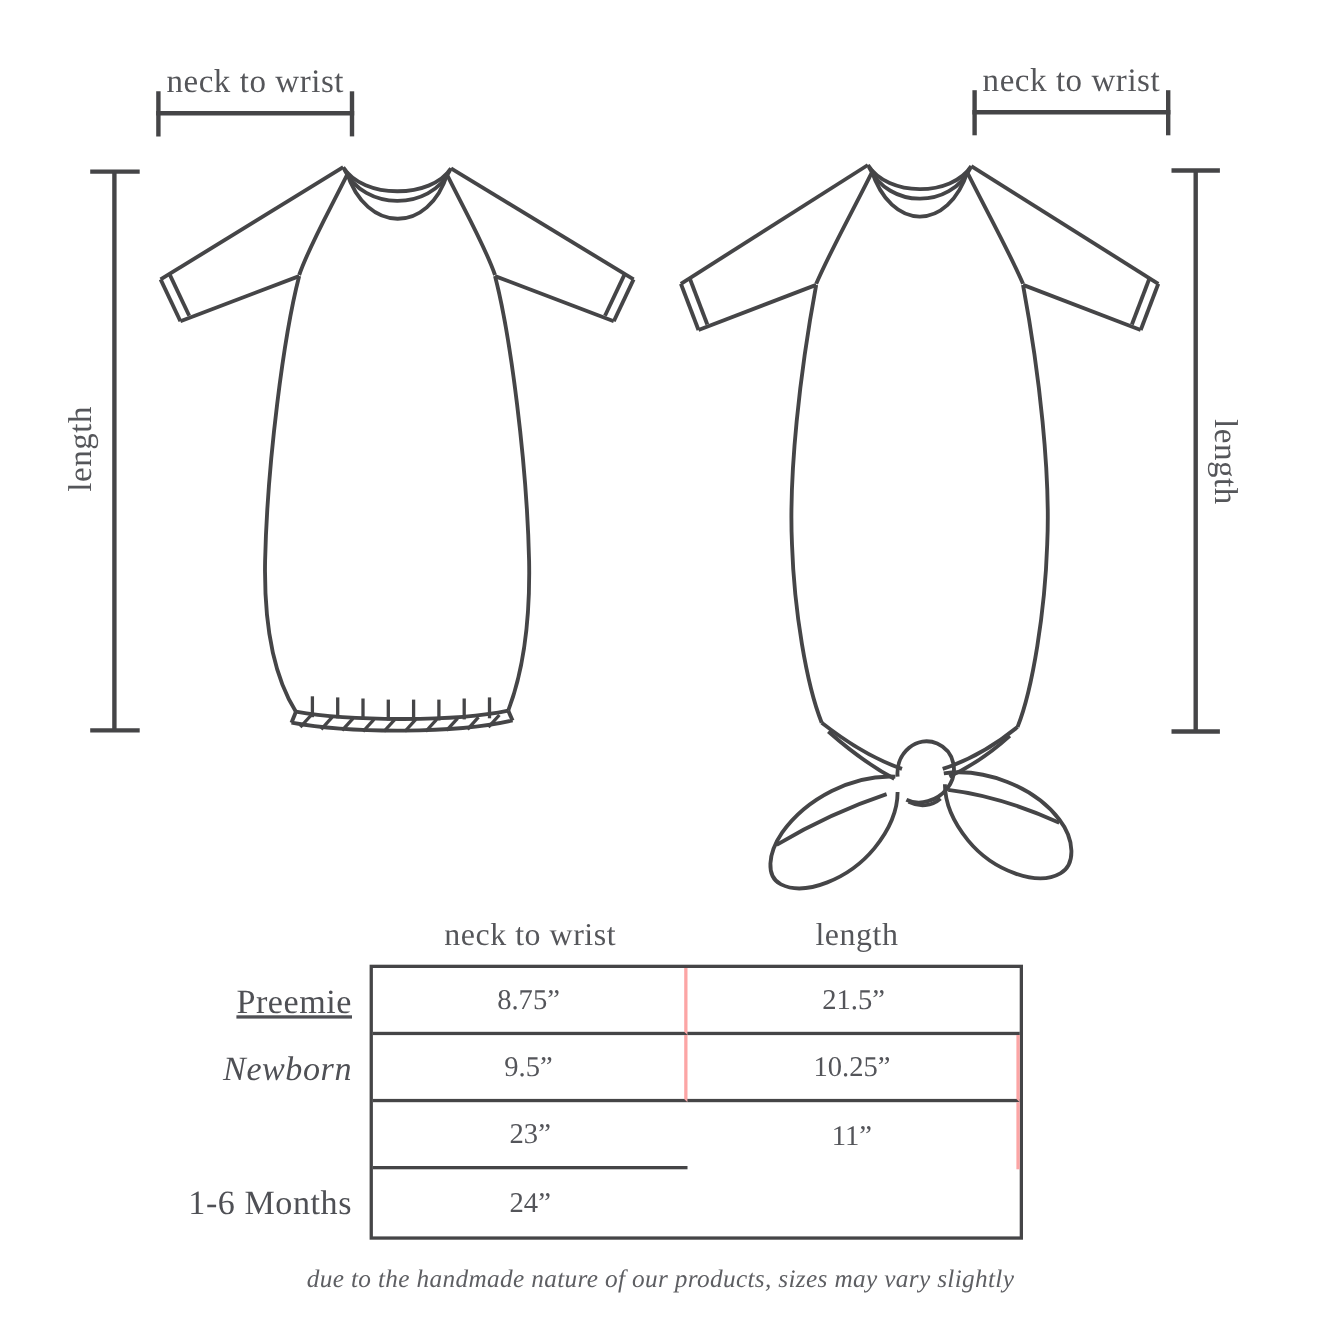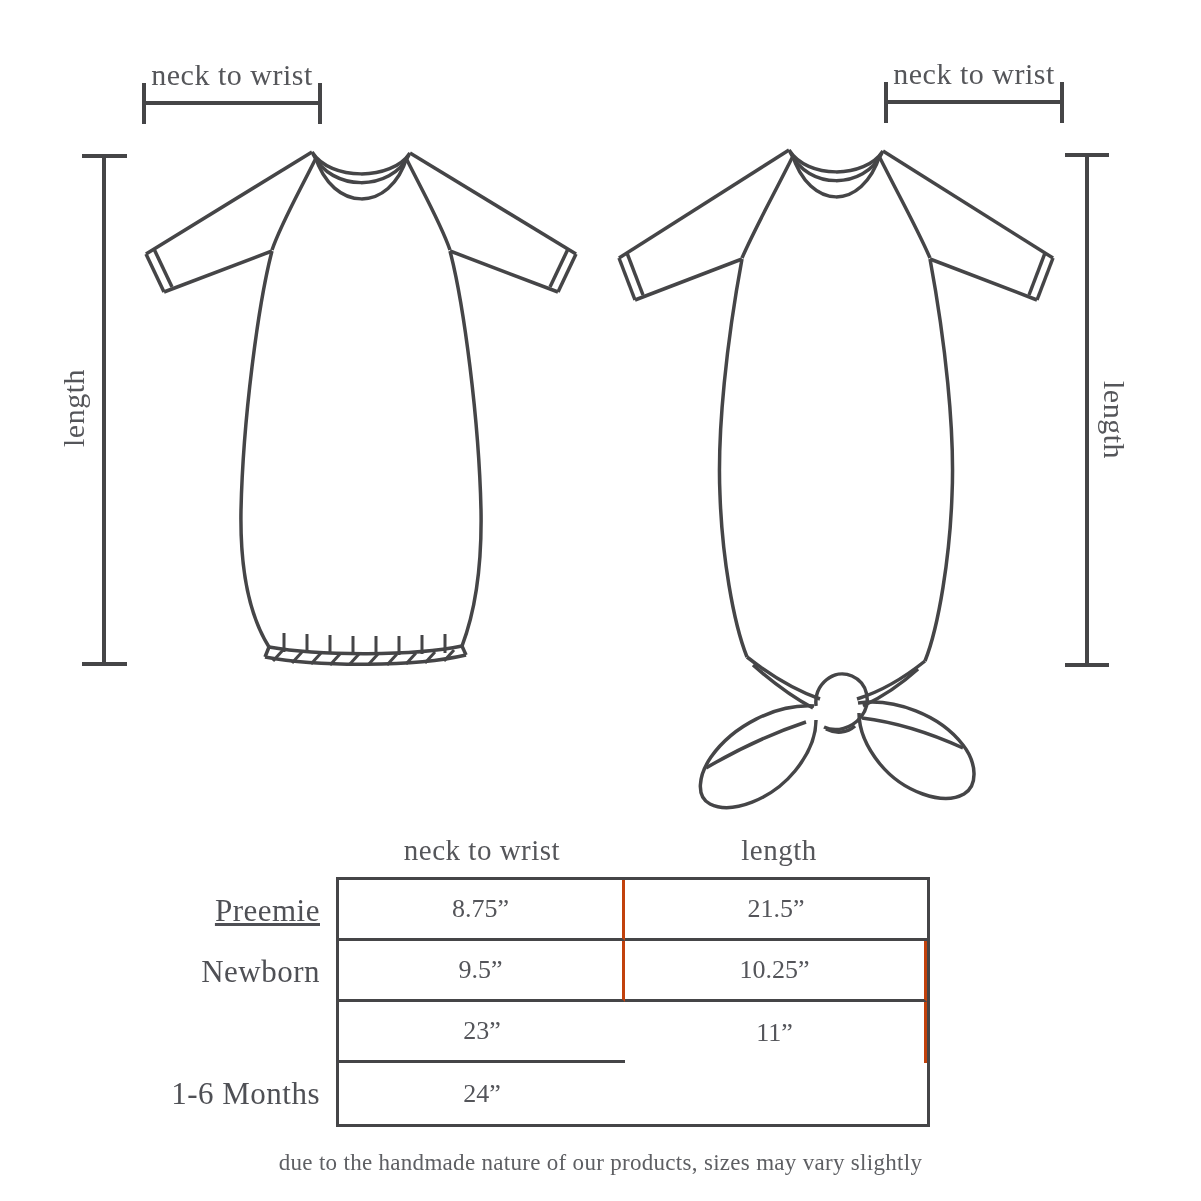--- a/index.html
+++ b/index.html
@@ -38,34 +38,35 @@
     border:3px solid #454547;
     display:grid;
     grid-template-columns:286px 1fr;
     grid-template-rows:repeat(4,1fr);
   }
   .size-table .cell{
     display:flex;align-items:center;justify-content:center;
     font-size:26px;color:#54555a;
     box-sizing:border-box;
   }
-  .size-table .cell.c1{border-right:3px solid #c2410c;text-align:right;}
+  .size-table .cell.c1{border-right:3px solid #fca5a5;text-align:right;}
   .size-table .cell.rb{border-bottom:3px solid #454547;}
   .row-label{
     position:absolute;
     right:881px;width:260px;height:61px;line-height:61px;
     text-align:right;
     font-size:31px;color:#4f5055;
     letter-spacing:.5px;
     white-space:nowrap;
   }
   .footer-note{
     position:absolute;
     left:0;top:1150px;width:1201px;
     text-align:center;
+    font-style:italic;
     font-size:23px;
     color:#5e5f63;
     letter-spacing:.3px;
   }
 </style>
 </head>
 <body>
 
 <div class="canvas">
 
@@ -171,21 +172,21 @@
   <div class="measure-label" style="left:874px;top:57px;width:200px;">neck to wrist</div>
 
   <div class="measure-label rot-left" style="left:74px;top:408px;">length</div>
 
   <div class="measure-label rot-right" style="left:1114px;top:420px;">length</div>
 
   <div class="col-header" style="left:339px;top:830px;width:286px;">neck to wrist</div>
   <div class="col-header" style="left:628px;top:830px;width:302px;">length</div>
 
   <div class="row-label" style="top:880px;text-decoration:underline;">Preemie</div>
-  <div class="row-label" style="top:941px;">Newborn</div>
+  <div class="row-label" style="top:941px;font-style:italic;">Newborn</div>
   <div class="row-label" style="top:1063px;">1-6 Months</div>
 
   <div class="size-table">
     <div class="cell c1 rb">8.75”</div>
     <div class="cell rb">21.5”</div>
     <div class="cell c1 rb">9.5”</div>
     <div class="cell c1 rb">10.25”</div>
     <div class="cell rb">23”</div>
     <div class="cell c1">11”</div>
     <div class="cell">24”</div>

